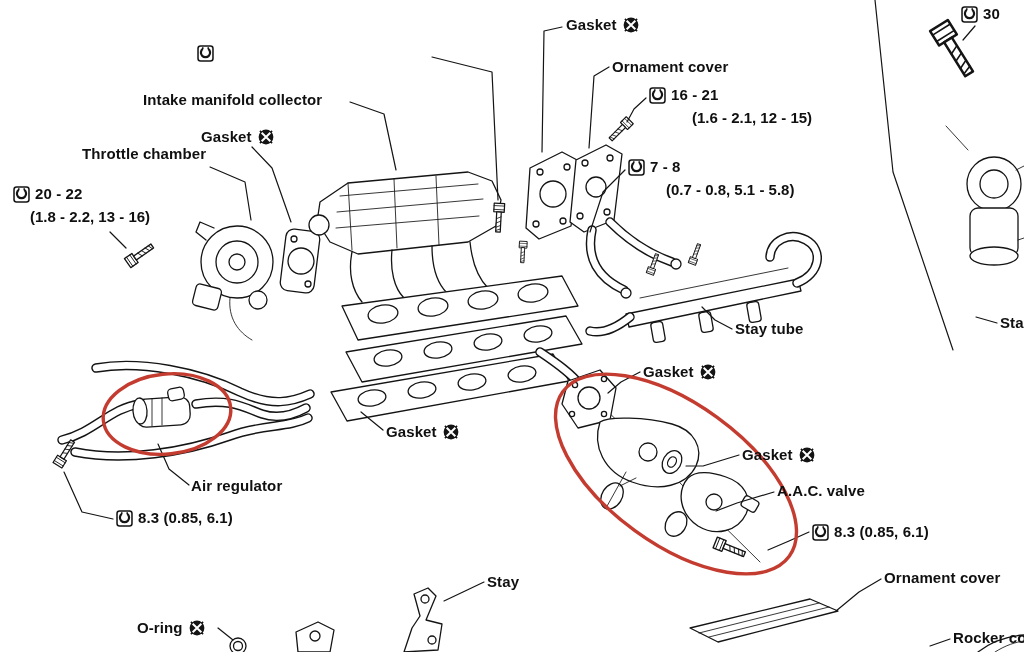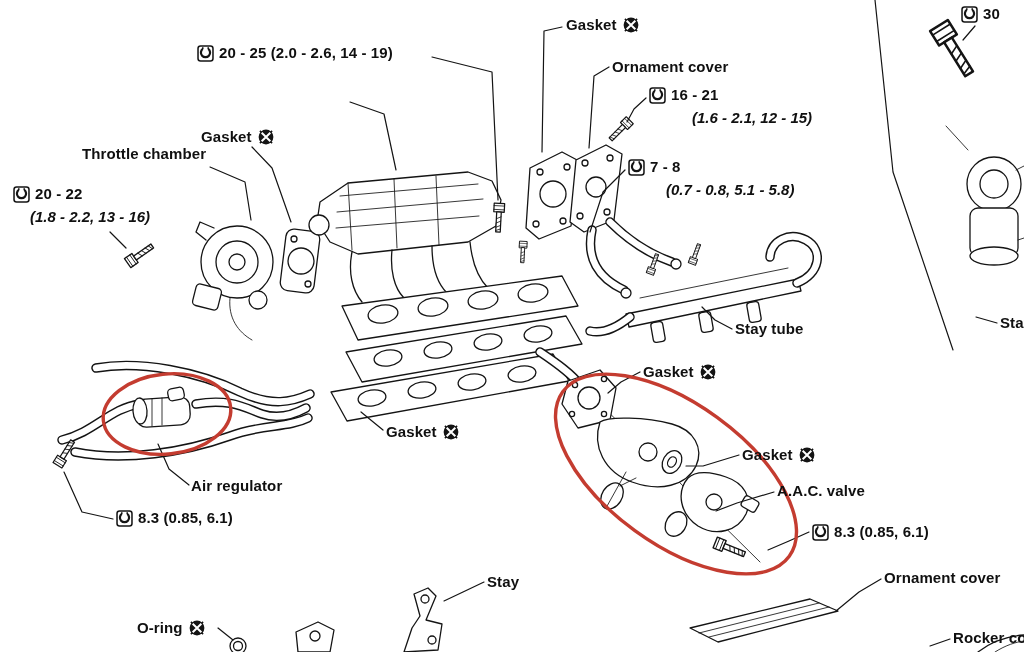--- a/index.html
+++ b/index.html
@@ -14,21 +14,21 @@
   .art .f{fill:#ffffff;}
   .art .thin{stroke-width:0.85;}
   .art .to{stroke-width:9.5;}
   .art .ti{stroke:#ffffff;stroke-width:6.6;}
   .art .leader{stroke-width:1.2;}
   .art .red{stroke:#c43c30;stroke-width:3.4;}
   .callout{
     position:absolute;display:flex;align-items:center;gap:5px;
     font-size:15px;font-weight:700;white-space:nowrap;line-height:1.1;letter-spacing:.1px;
   }
-  .t2{position:absolute;font-size:15px;font-weight:700;white-space:nowrap;line-height:1.1;font-style:italic;}
+  .t2{position:absolute;font-size:15px;font-weight:700;white-space:nowrap;line-height:1.1;}
   .ic{flex:0 0 auto;display:block;}
 </style>
 </head>
 <body>
 
 <svg width="0" height="0" style="position:absolute" aria-hidden="true">
   <symbol id="ticon" viewBox="0 0 20 20">
     <rect x="1.2" y="1.2" width="17.6" height="17.6" rx="3" fill="#fff" stroke="#141414" stroke-width="1.8"></rect>
     <path d="M6.8,4.6 A5.4,5.4 0 1 0 13.2,4.6" fill="none" stroke="#141414" stroke-width="2.6"></path>
     <path d="M6.8,4.6 L6.8,2.6 M13.2,4.6 L13.2,2.6" stroke="#141414" stroke-width="1.8"></path>
@@ -252,34 +252,36 @@
     </g>
 
     <ellipse class="red" cx="167" cy="414" rx="64" ry="40" transform="rotate(-6 167 414)"></ellipse>
     <ellipse class="red" cx="676" cy="474" rx="140" ry="70" transform="rotate(36 676 474)"></ellipse>
   </svg>
 
   <div class="callout" style="left:197px;top:45px">
     <svg class="ic" width="17" height="17">
         <use href="#ticon"></use>
       </svg>
-    <span>20 - 25 (2.0 - 2.6, 14 - 19)</span>
   </div>
 
   <div class="callout" style="left:566px;top:16px">
     <span>Gasket</span>
     <svg class="ic" width="18" height="18">
         <use href="#gicon"></use>
       </svg>
   </div>
 
   <div class="callout" style="left:612px;top:59px">
     <span>Ornament cover</span>
   </div>
 
+  <div class="callout" style="left:143px;top:92px">
+    <span>Intake manifold collector</span>
+  </div>
 
   <div class="callout" style="left:649px;top:87px">
     <svg class="ic" width="17" height="17">
         <use href="#ticon"></use>
       </svg>
     <span>16 - 21</span>
   </div>
   <div class="t2" style="left:692px;top:110px">(1.6 - 2.1, 12 - 15)</div>
 
   <div class="callout" style="left:201px;top:128px">

